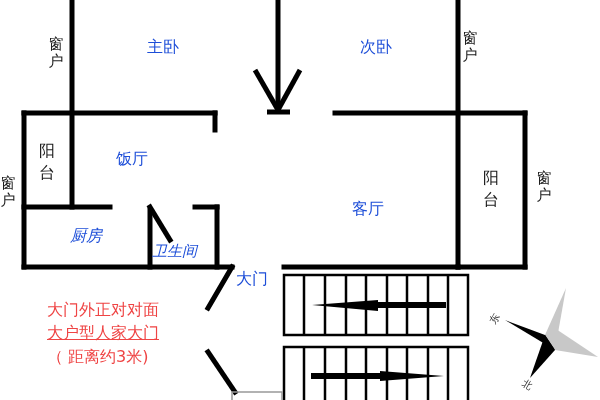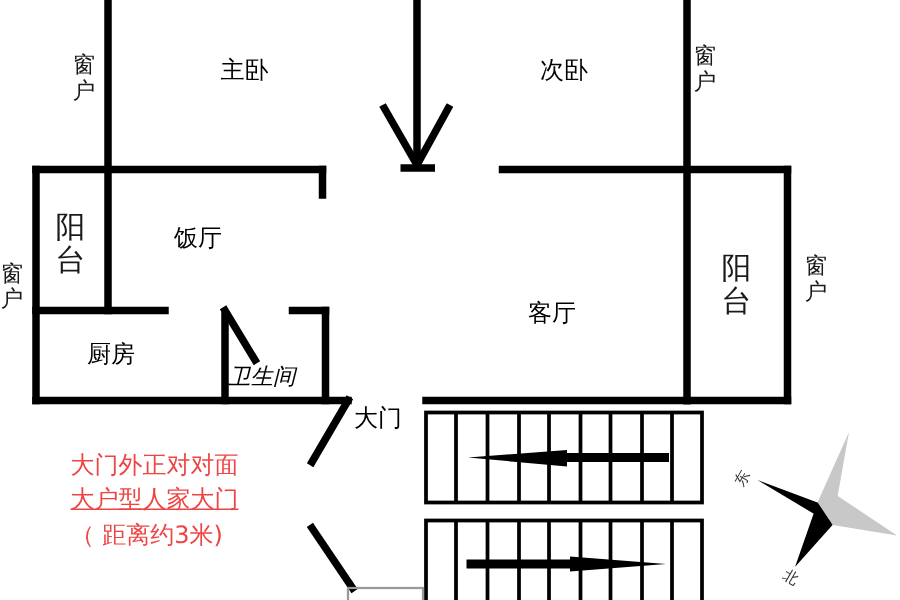--- a/index.html
+++ b/index.html
@@ -1,20 +1,20 @@
 <!DOCTYPE html>
 <html><head>
 <meta charset="utf-8">
 <style>
   html, body { margin:0; padding:0; background:#ffffff; }
   body { width:600px; height:400px; overflow:hidden; position:relative; font-family:"DejaVu Sans", sans-serif; }
   svg { position:absolute; left:0; top:0; }
-  .lbl { position:absolute; color:#000000; font-size:16px; line-height:18px; white-space:nowrap; }
+  .lbl { position:absolute; color:#1d4ed8; font-size:16px; line-height:18px; white-space:nowrap; }
   .vlbl { position:absolute; color:#1a1a1a; font-size:15px; line-height:17px; width:16px; text-align:center; word-break:break-all; white-space:normal;font-family:Liberation Serif, serif; }
-  .vlbl-big { position:absolute; color:#1a1a1a; font-size:20px; line-height:22px; width:20px; text-align:center; word-break:break-all; white-space:normal; }
+  .vlbl-big { position:absolute; color:#1a1a1a; font-size:16px; line-height:22px; width:20px; text-align:center; word-break:break-all; white-space:normal; }
   .note { position:absolute; color:#ef4444; font-size:16px; line-height:22px; white-space:nowrap; }
   .compass-lbl { position:absolute; color:#333; font-size:10px; }
 </style>
 </head>
 <body>
 
 <svg width="600" height="400" viewBox="0 0 600 400">
   <g stroke="#000" stroke-width="5" fill="none" stroke-linecap="square">
 
     <line x1="72" y1="0" x2="72" y2="207"></line>
@@ -83,21 +83,21 @@
     <polygon points="530,378 555,350 545,335" fill="#000"></polygon>
   </g>
 </svg>
 
 <div class="lbl" style="left:147px;top:38px;">主卧</div>
 <div class="lbl" style="left:360px;top:38px;text-align:center;">次卧</div>
 <div class="lbl" style="left:116px;top:150px;">饭厅</div>
 <div class="lbl" style="left:352px;top:200px;">客厅</div>
 <div class="vlbl-big" style="left:37px;top:140px;">阳台</div>
 <div class="vlbl-big" style="left:481px;top:167px;">阳台</div>
-<div class="lbl" style="left:58px;top:227px;">厨房</div>
+<div class="lbl" style="left:70px;top:227px;font-style:italic;">厨房</div>
 <div class="lbl" style="left:152px;top:242px;font-size:15px;font-style:italic;">卫生间</div>
 
 <div class="vlbl" style="left:48px;top:36px;">窗户</div>
 <div class="vlbl" style="left:0px;top:175px;">窗户</div>
 <div class="vlbl" style="left:462px;top:30px;">窗户</div>
 <div class="vlbl" style="left:536px;top:170px;">窗户</div>
 
 <div class="lbl" style="left:236px;top:270px;">大门</div>
 
 <div class="note" style="left:47px;top:299px;">大门外正对对面</div>

